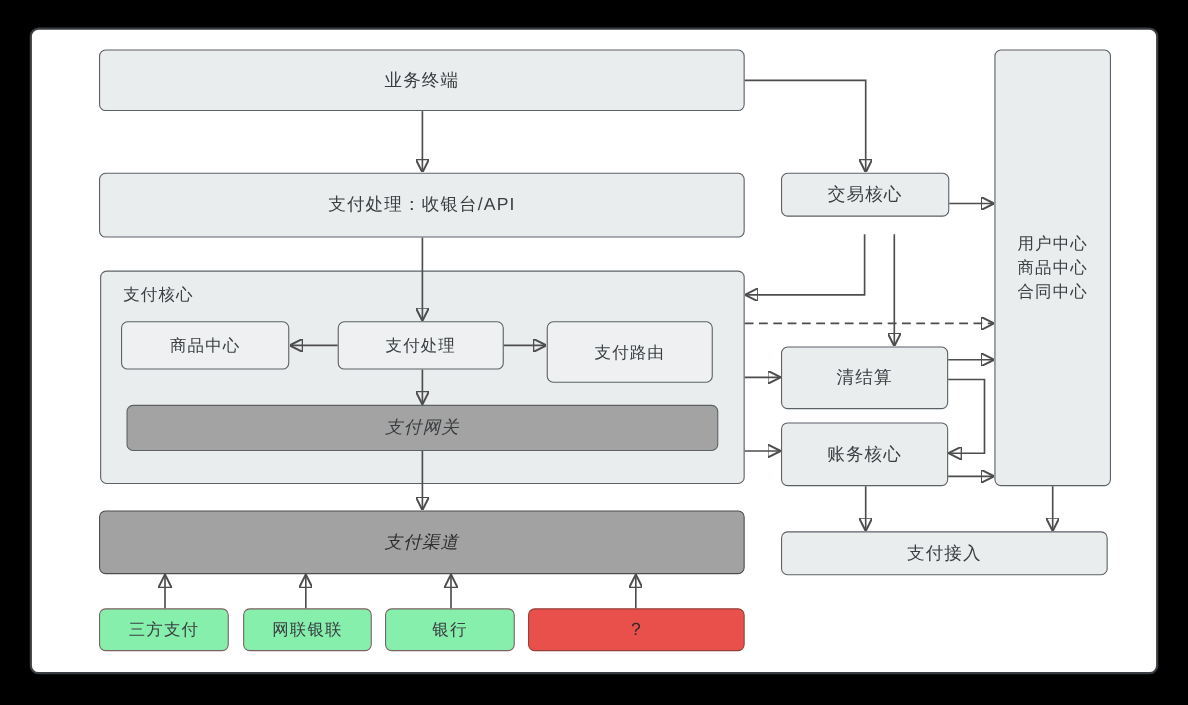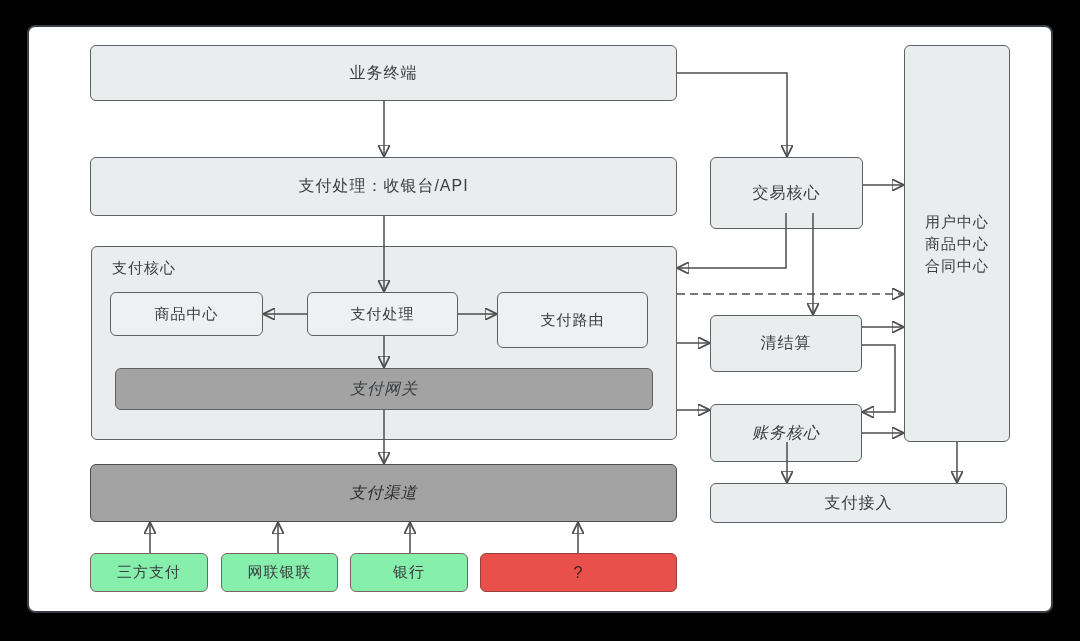--- a/index.html
+++ b/index.html
@@ -62,25 +62,25 @@
   <div class="node bar" style="left:90px;top:464px;width:587px;height:58px;">支付渠道</div>
 
   <div class="node pink" style="left:90px;top:553px;width:118px;height:39px;">三方支付</div>
 
   <div class="node pink" style="left:221px;top:553px;width:117px;height:39px;">网联银联</div>
 
   <div class="node pink" style="left:350px;top:553px;width:118px;height:39px;">银行</div>
 
   <div class="node red" style="left:480px;top:553px;width:197px;height:39px;">?</div>
 
-  <div class="node" style="left:710px;top:157px;width:153px;height:72px;">交易核心</div>
+  <div class="node" style="left:710px;top:157px;width:153px;height:40px;">交易核心</div>
 
   <div class="node" style="left:710px;top:315px;width:152px;height:57px;">清结算</div>
 
-  <div class="node" style="left:710px;top:404px;width:152px;height:58px;font-style:italic;">账务核心</div>
+  <div class="node" style="left:710px;top:384px;width:152px;height:58px;">账务核心</div>
 
   <div class="node tall" style="left:904px;top:45px;width:106px;height:397px;">
     <span>用户中心</span>
     <span>商品中心</span>
     <span>合同中心</span>
   </div>
 
   <div class="node" style="left:710px;top:483px;width:297px;height:40px;">支付接入</div>
 
   <svg class="wires" width="1080" height="641" viewBox="0 0 1080 641">

